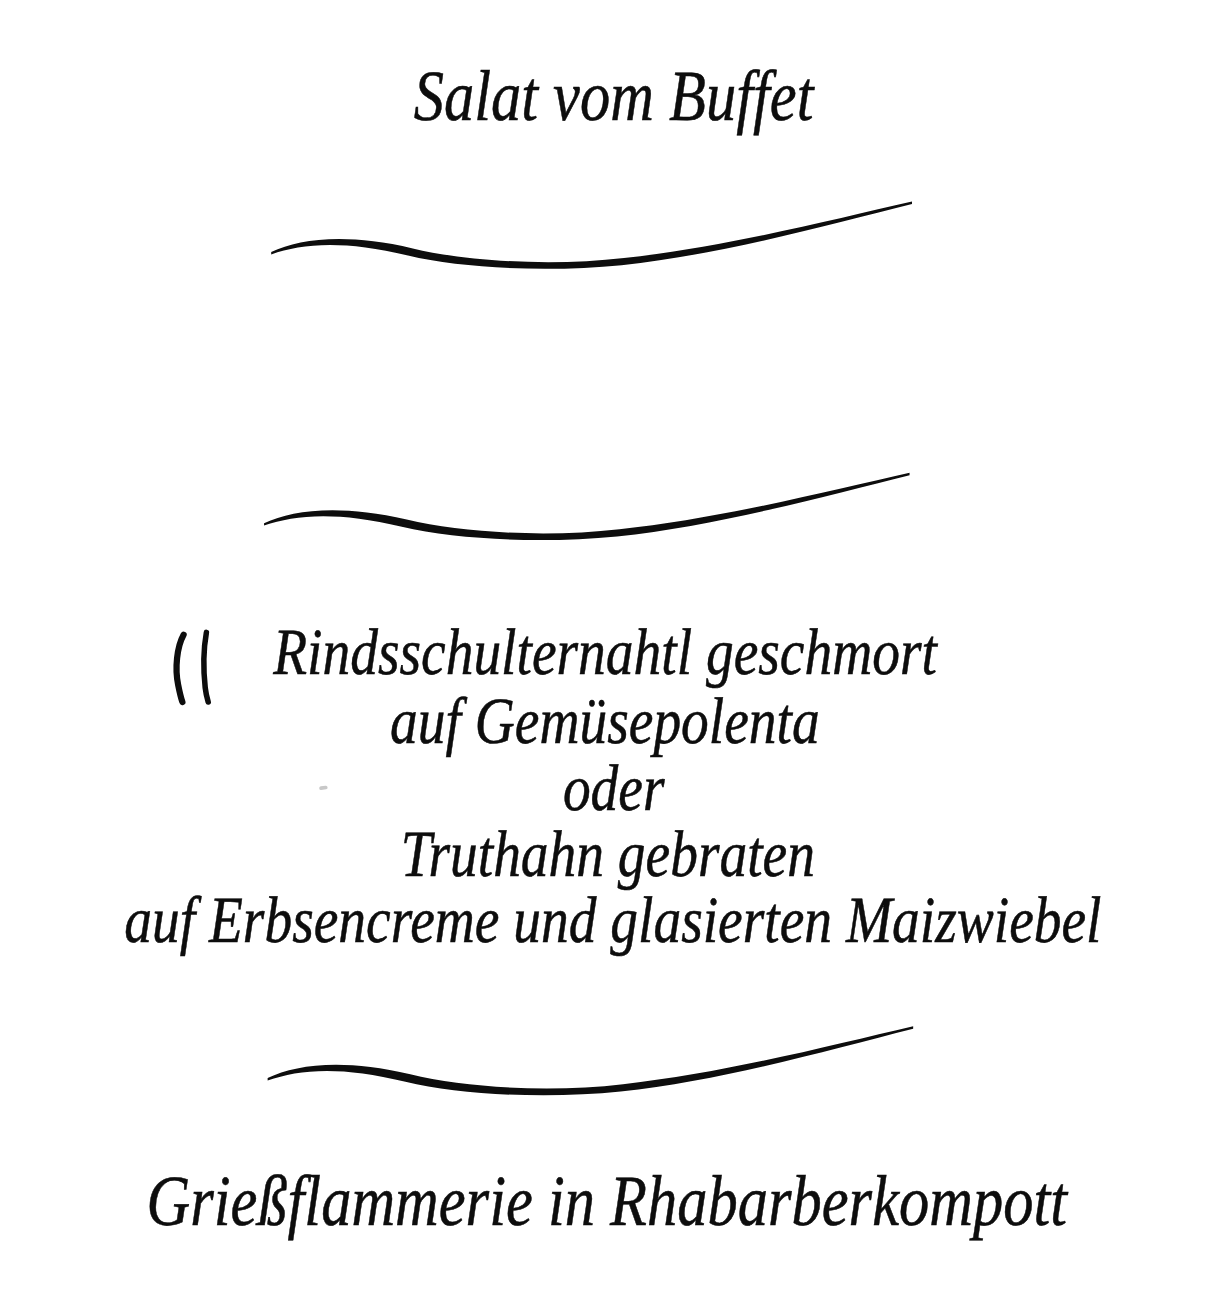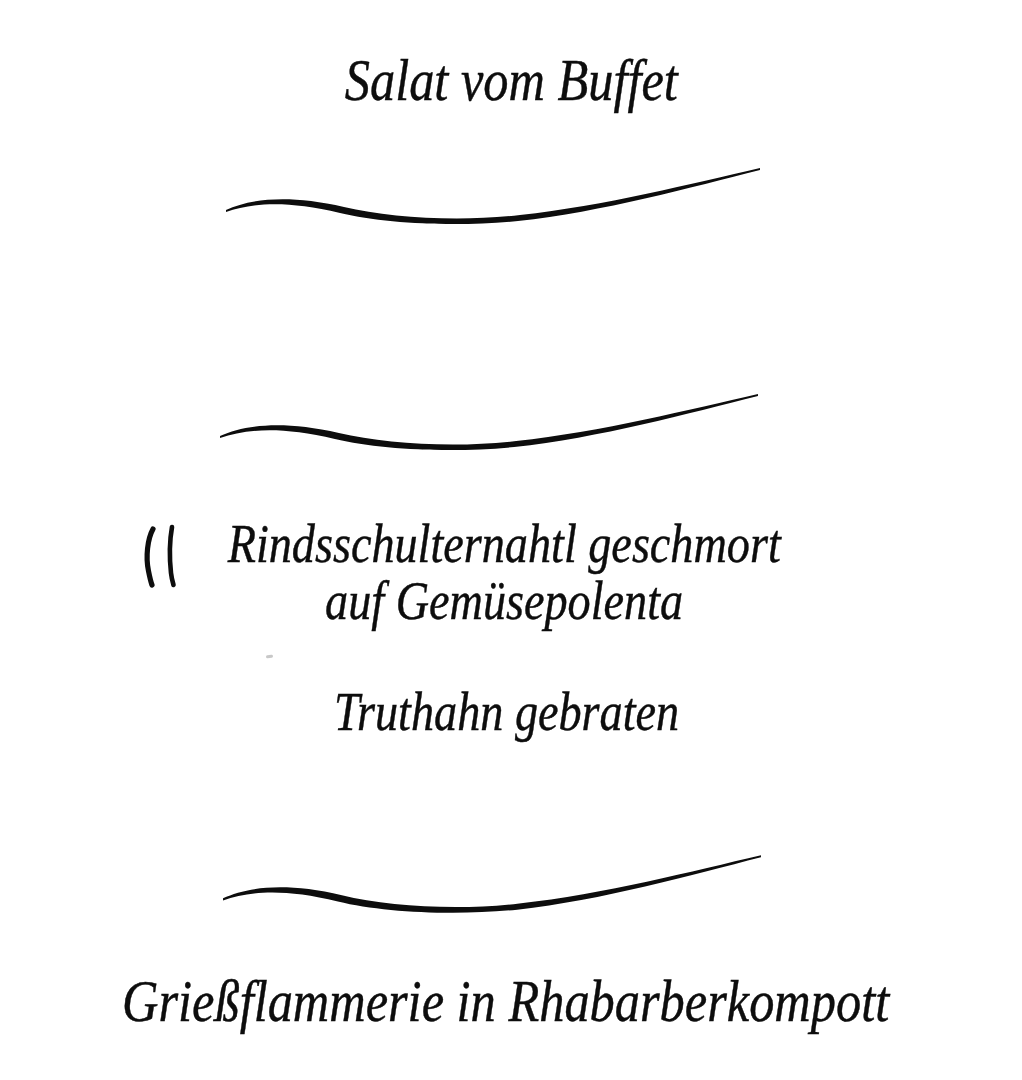--- a/index.html
+++ b/index.html
@@ -93,22 +93,28 @@
     <path d="M13 6 C7.5 16 5.5 34 8.5 48 C9.5 53 10.5 58 12 62" fill="none" stroke="#0d0d0d" stroke-width="5.2" stroke-linecap="round"></path>
     <path d="M32 4 C29.5 18 29.5 36 31 50 C31.5 54.5 32.5 58.5 33.5 62" fill="none" stroke="#0d0d0d" stroke-width="4.6" stroke-linecap="round"></path>
   </svg>
 
   <div class="row l-main1">
     <span class="txt">Rindsschulternahtl geschmort</span>
   </div>
   <div class="row l-main2">
     <span class="txt">auf Gemüsepolenta</span>
   </div>
+  <div class="row l-main3">
+    <span class="txt">oder</span>
+  </div>
   <div class="row l-main4">
     <span class="txt">Truthahn gebraten</span>
+  </div>
+  <div class="row l-main5">
+    <span class="txt">auf Erbsencreme und glasierten Maizwiebel</span>
   </div>
 
   <div class="speck"></div>
 
   <svg class="divider d3" viewBox="0 0 542 74" preserveAspectRatio="none" aria-hidden="true">
     <path fill="#0d0d0d" d="M4,50 C28,39 66,34 122,47 C168,58 238,62 298,55 C382,46 472,23 538,8
          L538,10 C470,27 380,52 296,61 C236,67 164,64 118,53 C64,40 30,43 4,52 Z"></path>
   </svg>
 
   <div class="row l-dessert">

